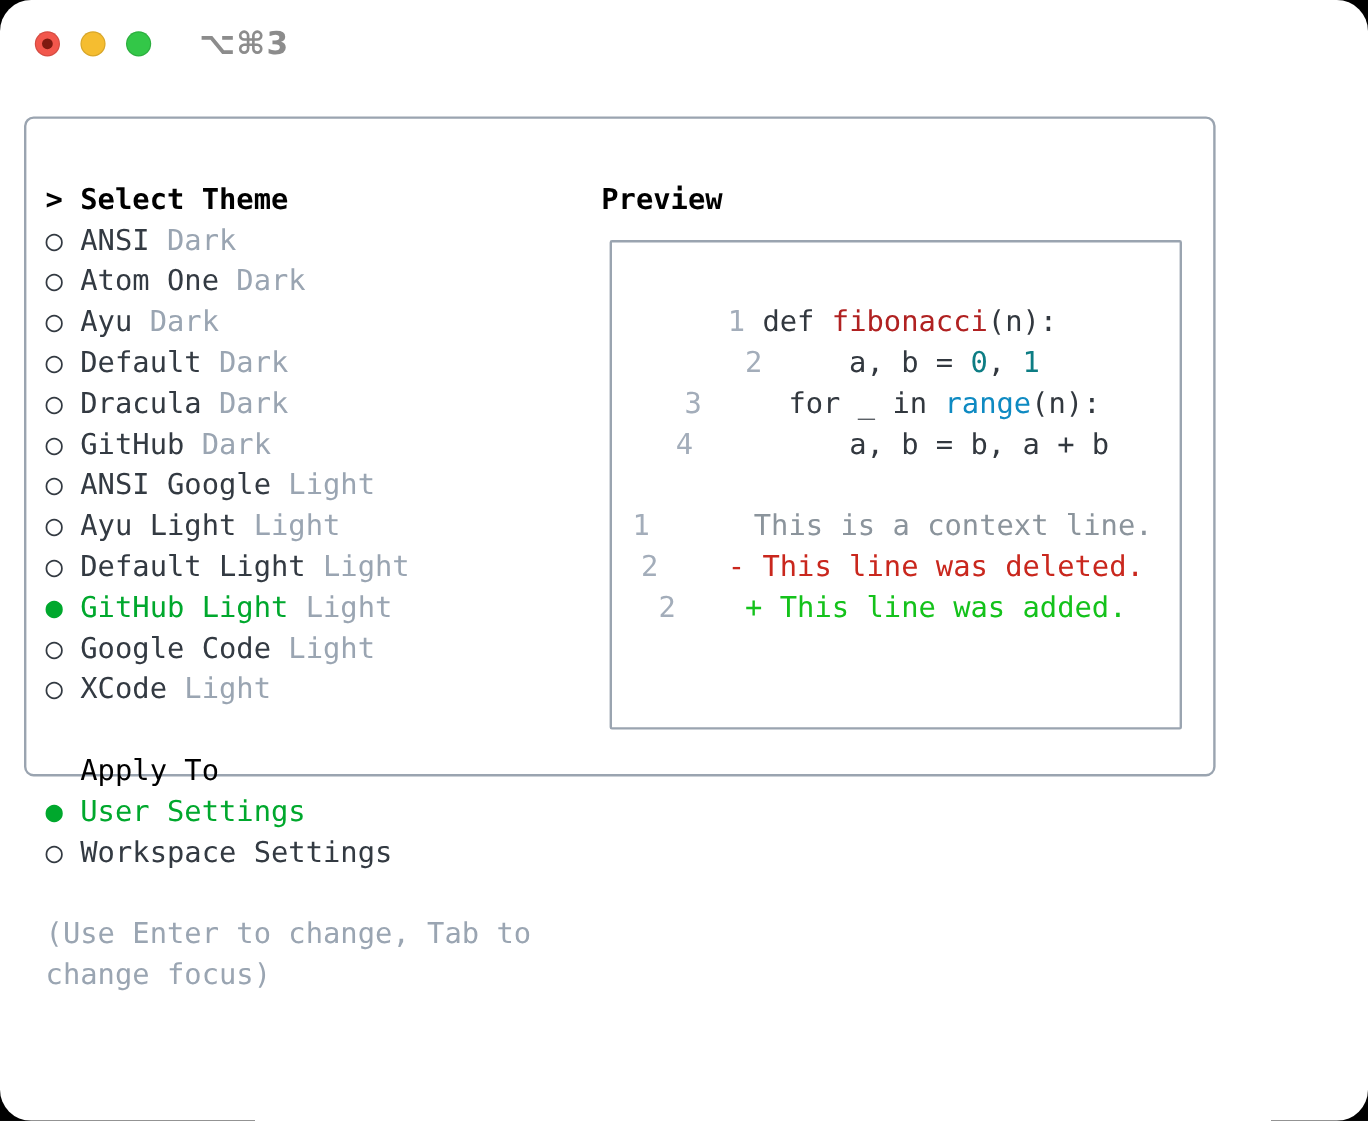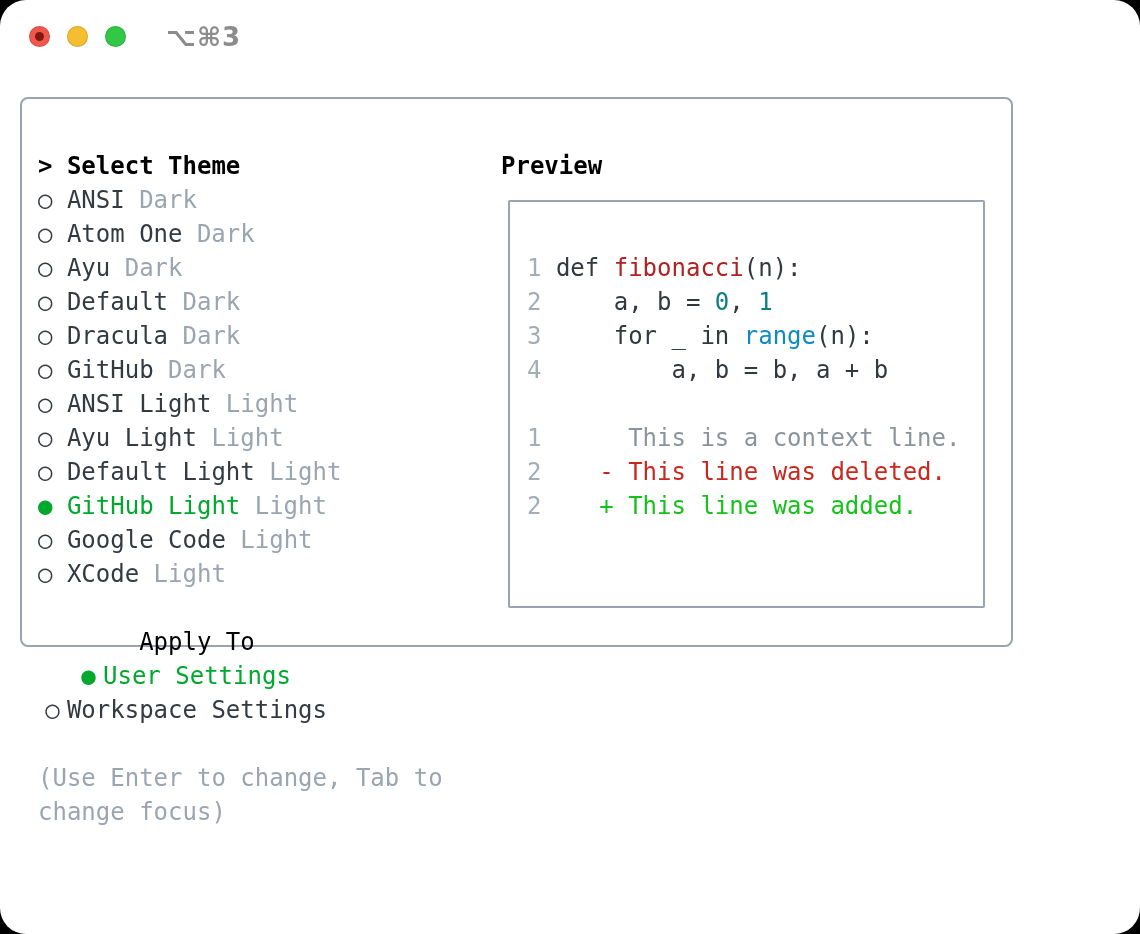--- a/index.html
+++ b/index.html
@@ -23,40 +23,40 @@
 
   
   .panel { position:absolute; left:20px; top:97px; width:993px; height:550px;
            box-sizing:border-box; border:2px solid var(--border-gray,#9aa4b0);
            border-radius:8px; background:var(--window-bg,#ffffff); }
 
   .row { height:34px; line-height:34px; font-size:24px; white-space:pre;
          color:var(--item-text,#333a42); }
 
   .theme-section { position:absolute; left:16px; top:50px; }
-  .apply-section { position:absolute; left:16px; top:526px;text-align:center; }
+  .apply-section { position:absolute; left:16px; top:526px; }
   .help-section  { position:absolute; left:16px; top:662px; }
 
   .header-row { font-weight:bold; color:var(--header-black,#000); }
   .marker { display:inline-block; width:2ch; }
   .mark { display:inline-block; width:2ch; color:var(--item-text,#333a42); }
   .mark.sel { color:var(--accent-green,#00a82d); }
   .tname { color:var(--item-text,#333a42);margin-top:16px; }
   .tname.sel { color:var(--accent-green,#00a82d); }
   .cat { padding-left:1ch; color:var(--muted-gray,#9aa5b2); }
   .apply-header { padding-left:2ch; color:var(--header-black,#000); }
   .help-section .row { color:var(--muted-gray,#9aa5b2); }
 
   
   .preview-header { position:absolute; left:479px; top:50px; font-weight:bold;
                     color:var(--header-black,#000); }
   .preview-box { position:absolute; left:486px; top:101px; width:477px; height:408px;
                  box-sizing:border-box; border:2px solid var(--border-gray,#9aa4b0);
                  border-radius:2px; }
-  .code { position:absolute; left:17px; top:49px; }
+  .code { position:absolute; left:17px; top:49px;text-align:center; }
   .ln { display:inline-block; width:1ch; color:var(--line-number,#a3adba); }
   .tok-plain   { color:var(--code-plain,#32383f); }
   .tok-fn      { color:var(--function-red,#b02121); }
   .tok-builtin { color:var(--builtin-blue,#0e8ac2); }
   .tok-num     { color:var(--number-teal,#0d7d84); }
   .tok-context { color:var(--context-gray,#8b949c); }
   .tok-deleted { color:var(--deleted-red,#c9271d); }
   .tok-added   { color:var(--added-green,#14c21b);margin-top:46px; }
 </style>
 </head>
@@ -78,21 +78,21 @@
 
       <div class="theme-section">
         <div class="row header-row"><span class="marker">&gt;</span><span>Select Theme</span></div>
         <div id="theme-list">
             <div class="row"><span class="mark">○</span><span class="tname">ANSI</span><span class="cat">Dark</span></div>
             <div class="row"><span class="mark">○</span><span class="tname">Atom One</span><span class="cat">Dark</span></div>
             <div class="row"><span class="mark">○</span><span class="tname">Ayu</span><span class="cat">Dark</span></div>
             <div class="row"><span class="mark">○</span><span class="tname">Default</span><span class="cat">Dark</span></div>
             <div class="row"><span class="mark">○</span><span class="tname">Dracula</span><span class="cat">Dark</span></div>
             <div class="row"><span class="mark">○</span><span class="tname">GitHub</span><span class="cat">Dark</span></div>
-            <div class="row"><span class="mark">○</span><span class="tname">ANSI Light</span><span class="cat">Light</span></div>
+            <div class="row"><span class="mark">○</span><span class="tname">ANSI Google</span><span class="cat">Light</span></div>
             <div class="row"><span class="mark">○</span><span class="tname">Ayu Light</span><span class="cat">Light</span></div>
             <div class="row"><span class="mark">○</span><span class="tname">Default Light</span><span class="cat">Light</span></div>
             <div class="row"><span class="mark sel">●</span><span class="tname sel">GitHub Light</span><span class="cat">Light</span></div>
             <div class="row"><span class="mark">○</span><span class="tname">Google Code</span><span class="cat">Light</span></div>
             <div class="row"><span class="mark">○</span><span class="tname">XCode</span><span class="cat">Light</span></div>
           </div>
       </div>
 
       <div class="apply-section">
         <div class="row apply-header">Apply To</div>

